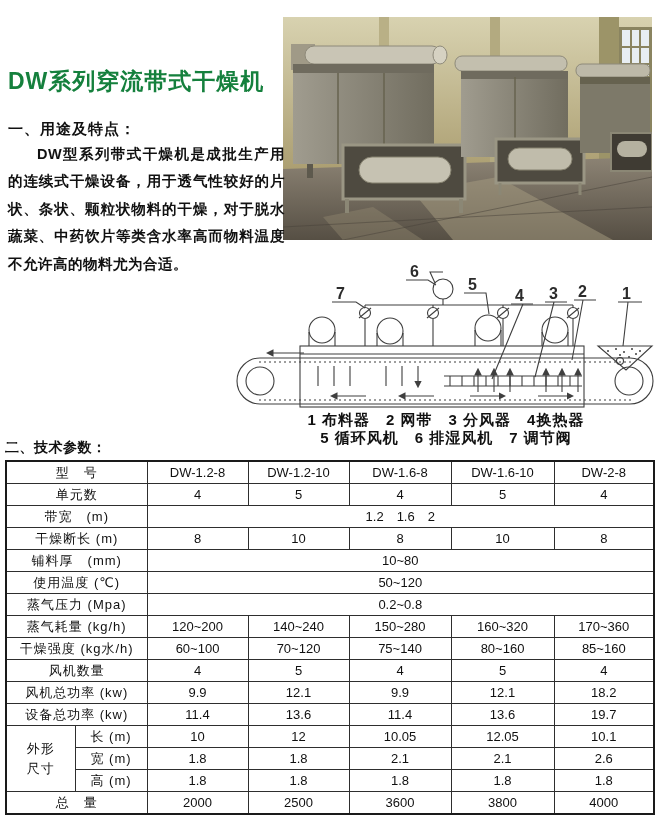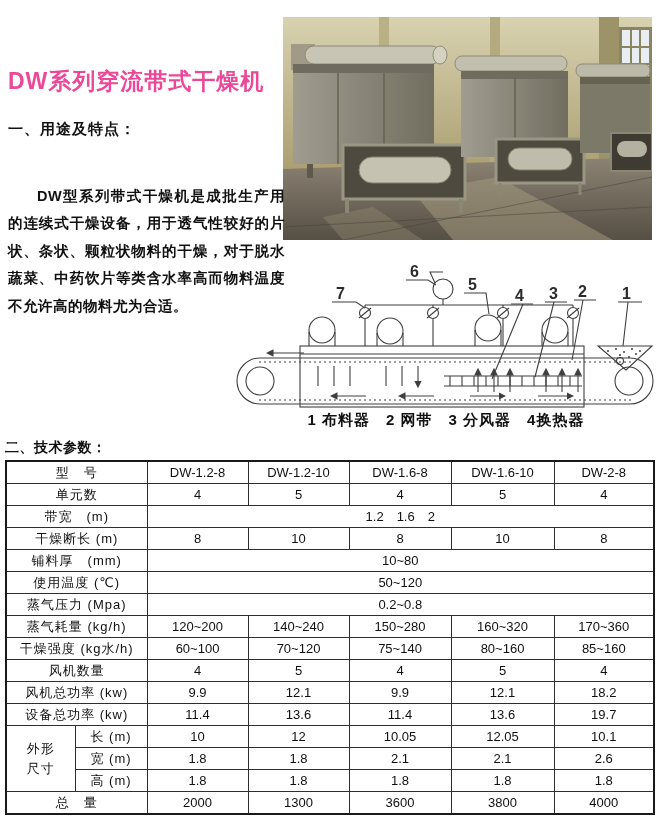--- a/index.html
+++ b/index.html
@@ -3,31 +3,31 @@
 <meta charset="utf-8">
 <style>
   html,body{margin:0;padding:0;}
   body{
     width:661px;height:832px;position:relative;background:#ffffff;
     font-family:"Liberation Sans","DejaVu Sans",sans-serif;color:#111;
     overflow:hidden;
   }
   .page-title{
     position:absolute;left:8px;top:66px;font-size:23px;font-weight:bold;
-    color:#ec4899;letter-spacing:1px;white-space:nowrap;
+    color:#15803d;letter-spacing:1px;white-space:nowrap;
   }
   .photo{position:absolute;left:283px;top:17px;width:369px;height:223px;}
   .intro-heading{
     position:absolute;left:8px;top:120px;font-size:15px;font-weight:bold;
     letter-spacing:1px;white-space:nowrap;
   }
   .intro-body{
     position:absolute;left:8px;top:141px;width:277px;font-size:14.5px;
     font-weight:600;line-height:27.4px;letter-spacing:.5px;
-    text-align:justify;text-indent:29px;margin-top:42px;
+    text-align:justify;text-indent:29px;
   }
   .diagram{position:absolute;left:232px;top:258px;}
   .legend{
     position:absolute;left:235px;top:411px;width:422px;text-align:center;
     font-size:15px;font-weight:bold;line-height:18px;letter-spacing:1px;
     white-space:nowrap;
   }
   .specs-heading{
     position:absolute;left:5px;top:439px;font-size:14px;font-weight:bold;
     letter-spacing:.5px;white-space:nowrap;
@@ -219,20 +219,21 @@
     <text x="236" y="32">5</text>
     <text x="283" y="43">4</text>
     <text x="317" y="41">3</text>
     <text x="346" y="39">2</text>
     <text x="390" y="41">1</text>
   </g>
 </svg>
 
 <div class="legend">
   <div>1 布料器　2 网带　3 分风器　4换热器</div>
+  <div>5 循环风机　6 排湿风机　7 调节阀</div>
 </div>
 
 <div class="specs-heading">二、技术参数：</div>
 
 <table class="spec-table">
   <colgroup>
     <col style="width:69px">
       <col style="width:72px">
     <col style="width:101px">
       <col style="width:101px">
@@ -345,19 +346,19 @@
       <td class="lbl sub">高 (m)</td>
       <td>1.8</td>
       <td>1.8</td>
       <td>1.8</td>
       <td>1.8</td>
       <td>1.8</td>
     </tr>
     <tr>
       <td class="lbl" colspan="2">总　量</td>
       <td>2000</td>
-      <td>1300</td>
+      <td>2500</td>
       <td>3600</td>
       <td>3800</td>
       <td>4000</td>
     </tr>
   </tbody>
 </table>
 
 </body></html>

